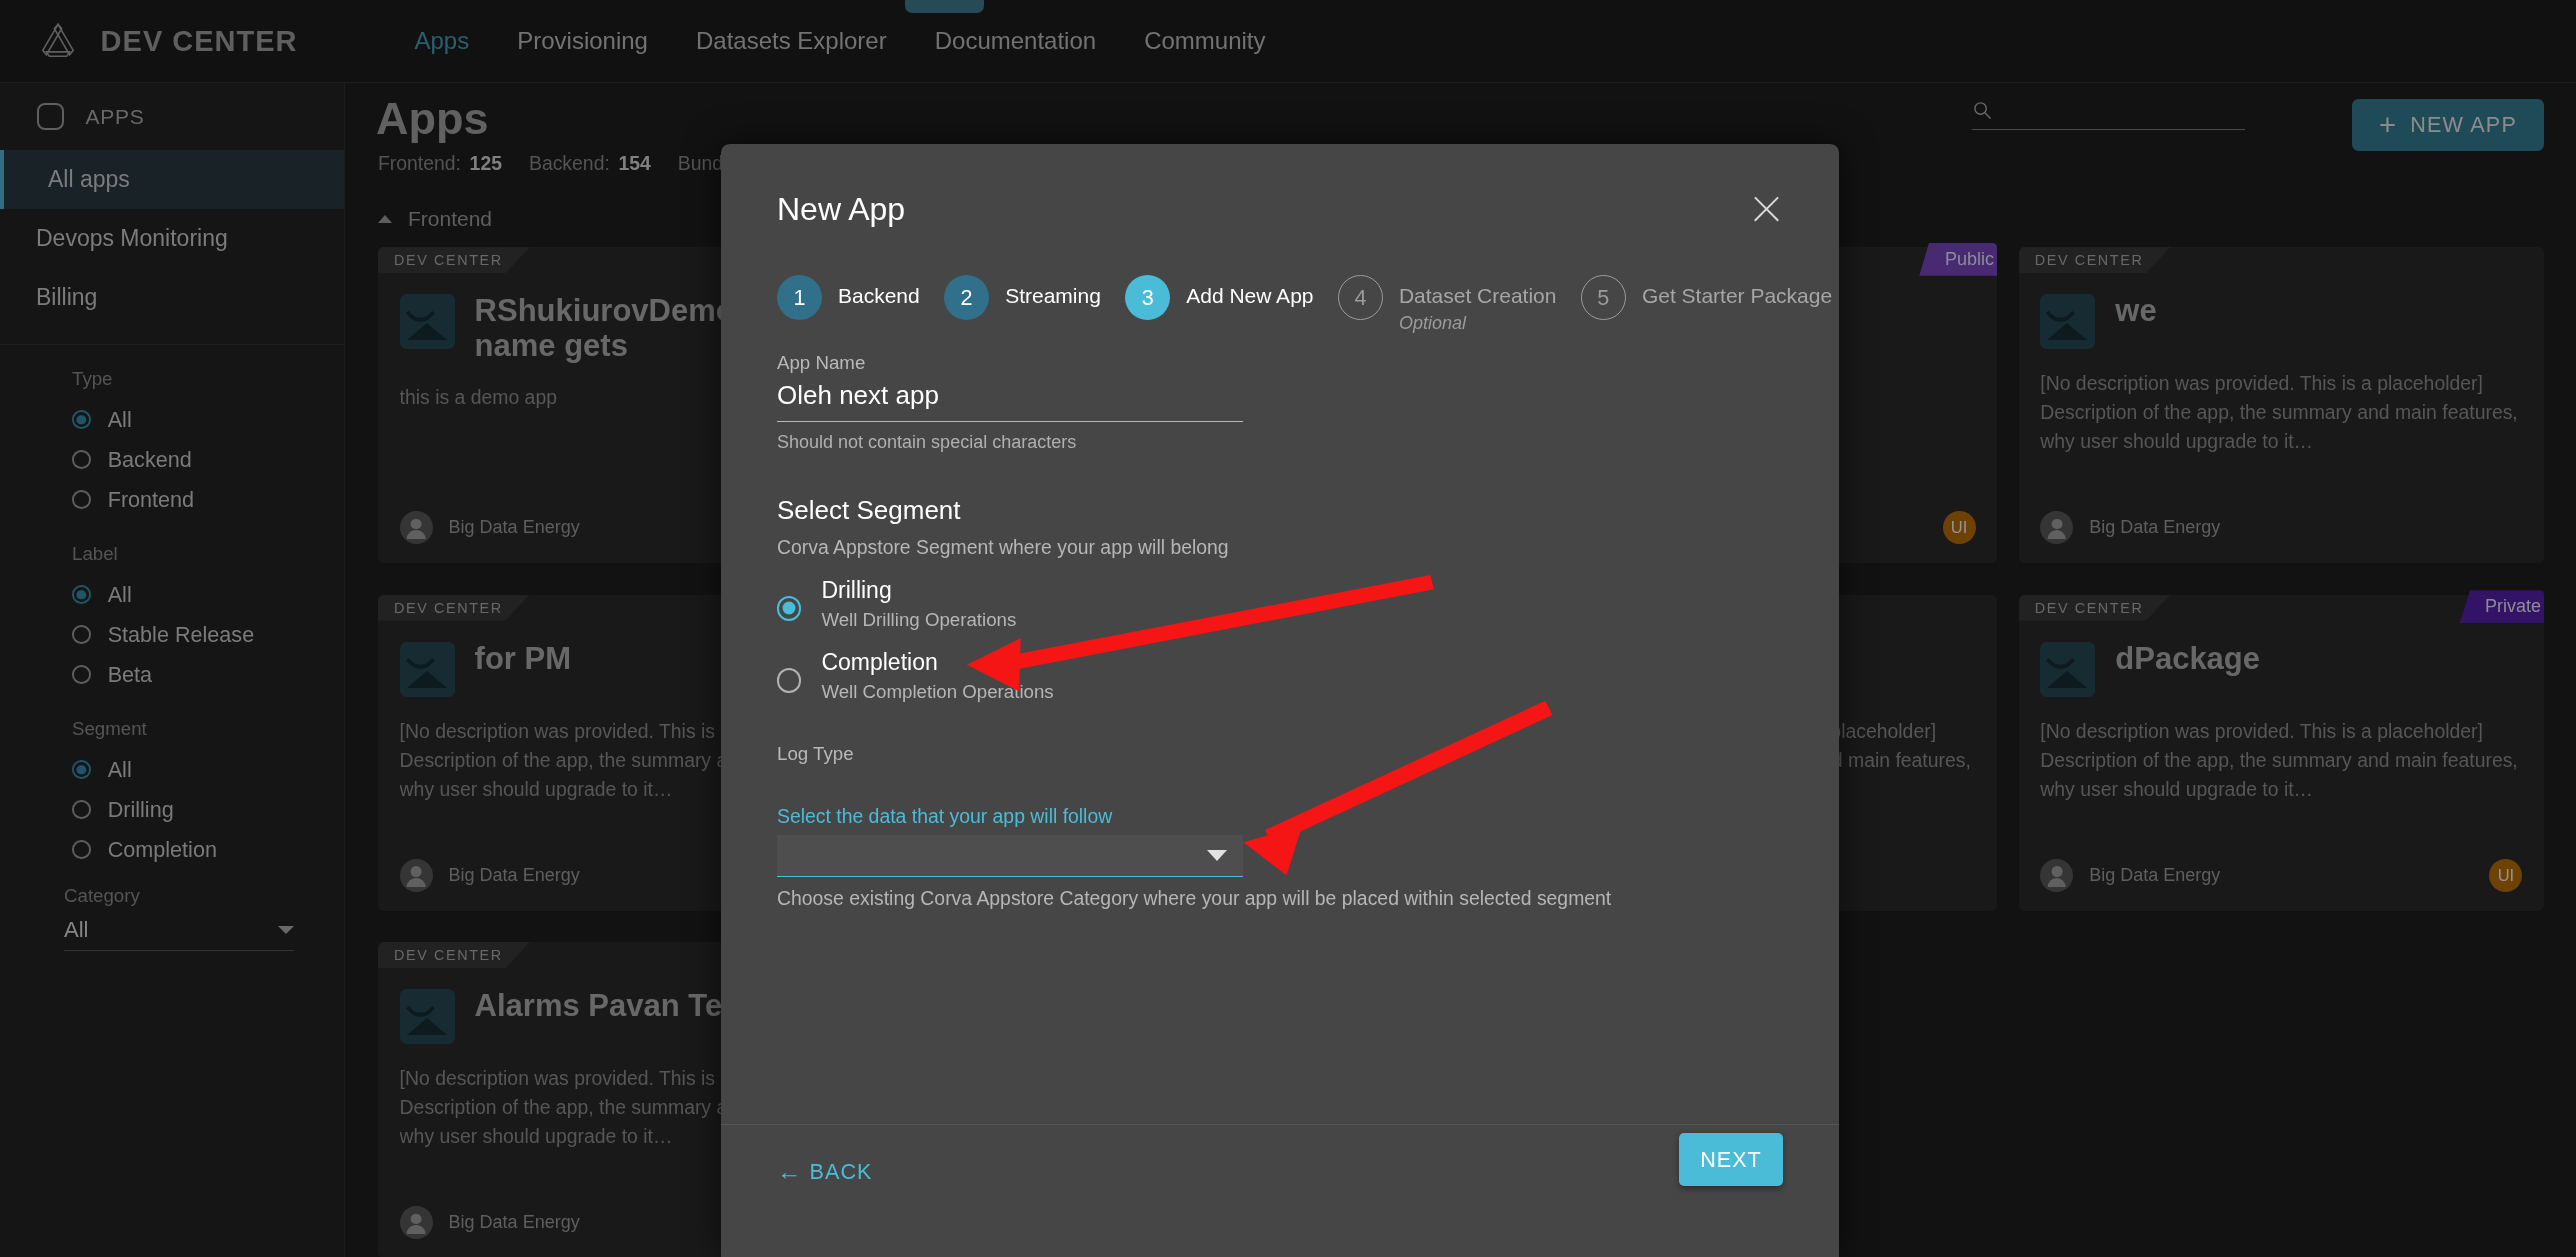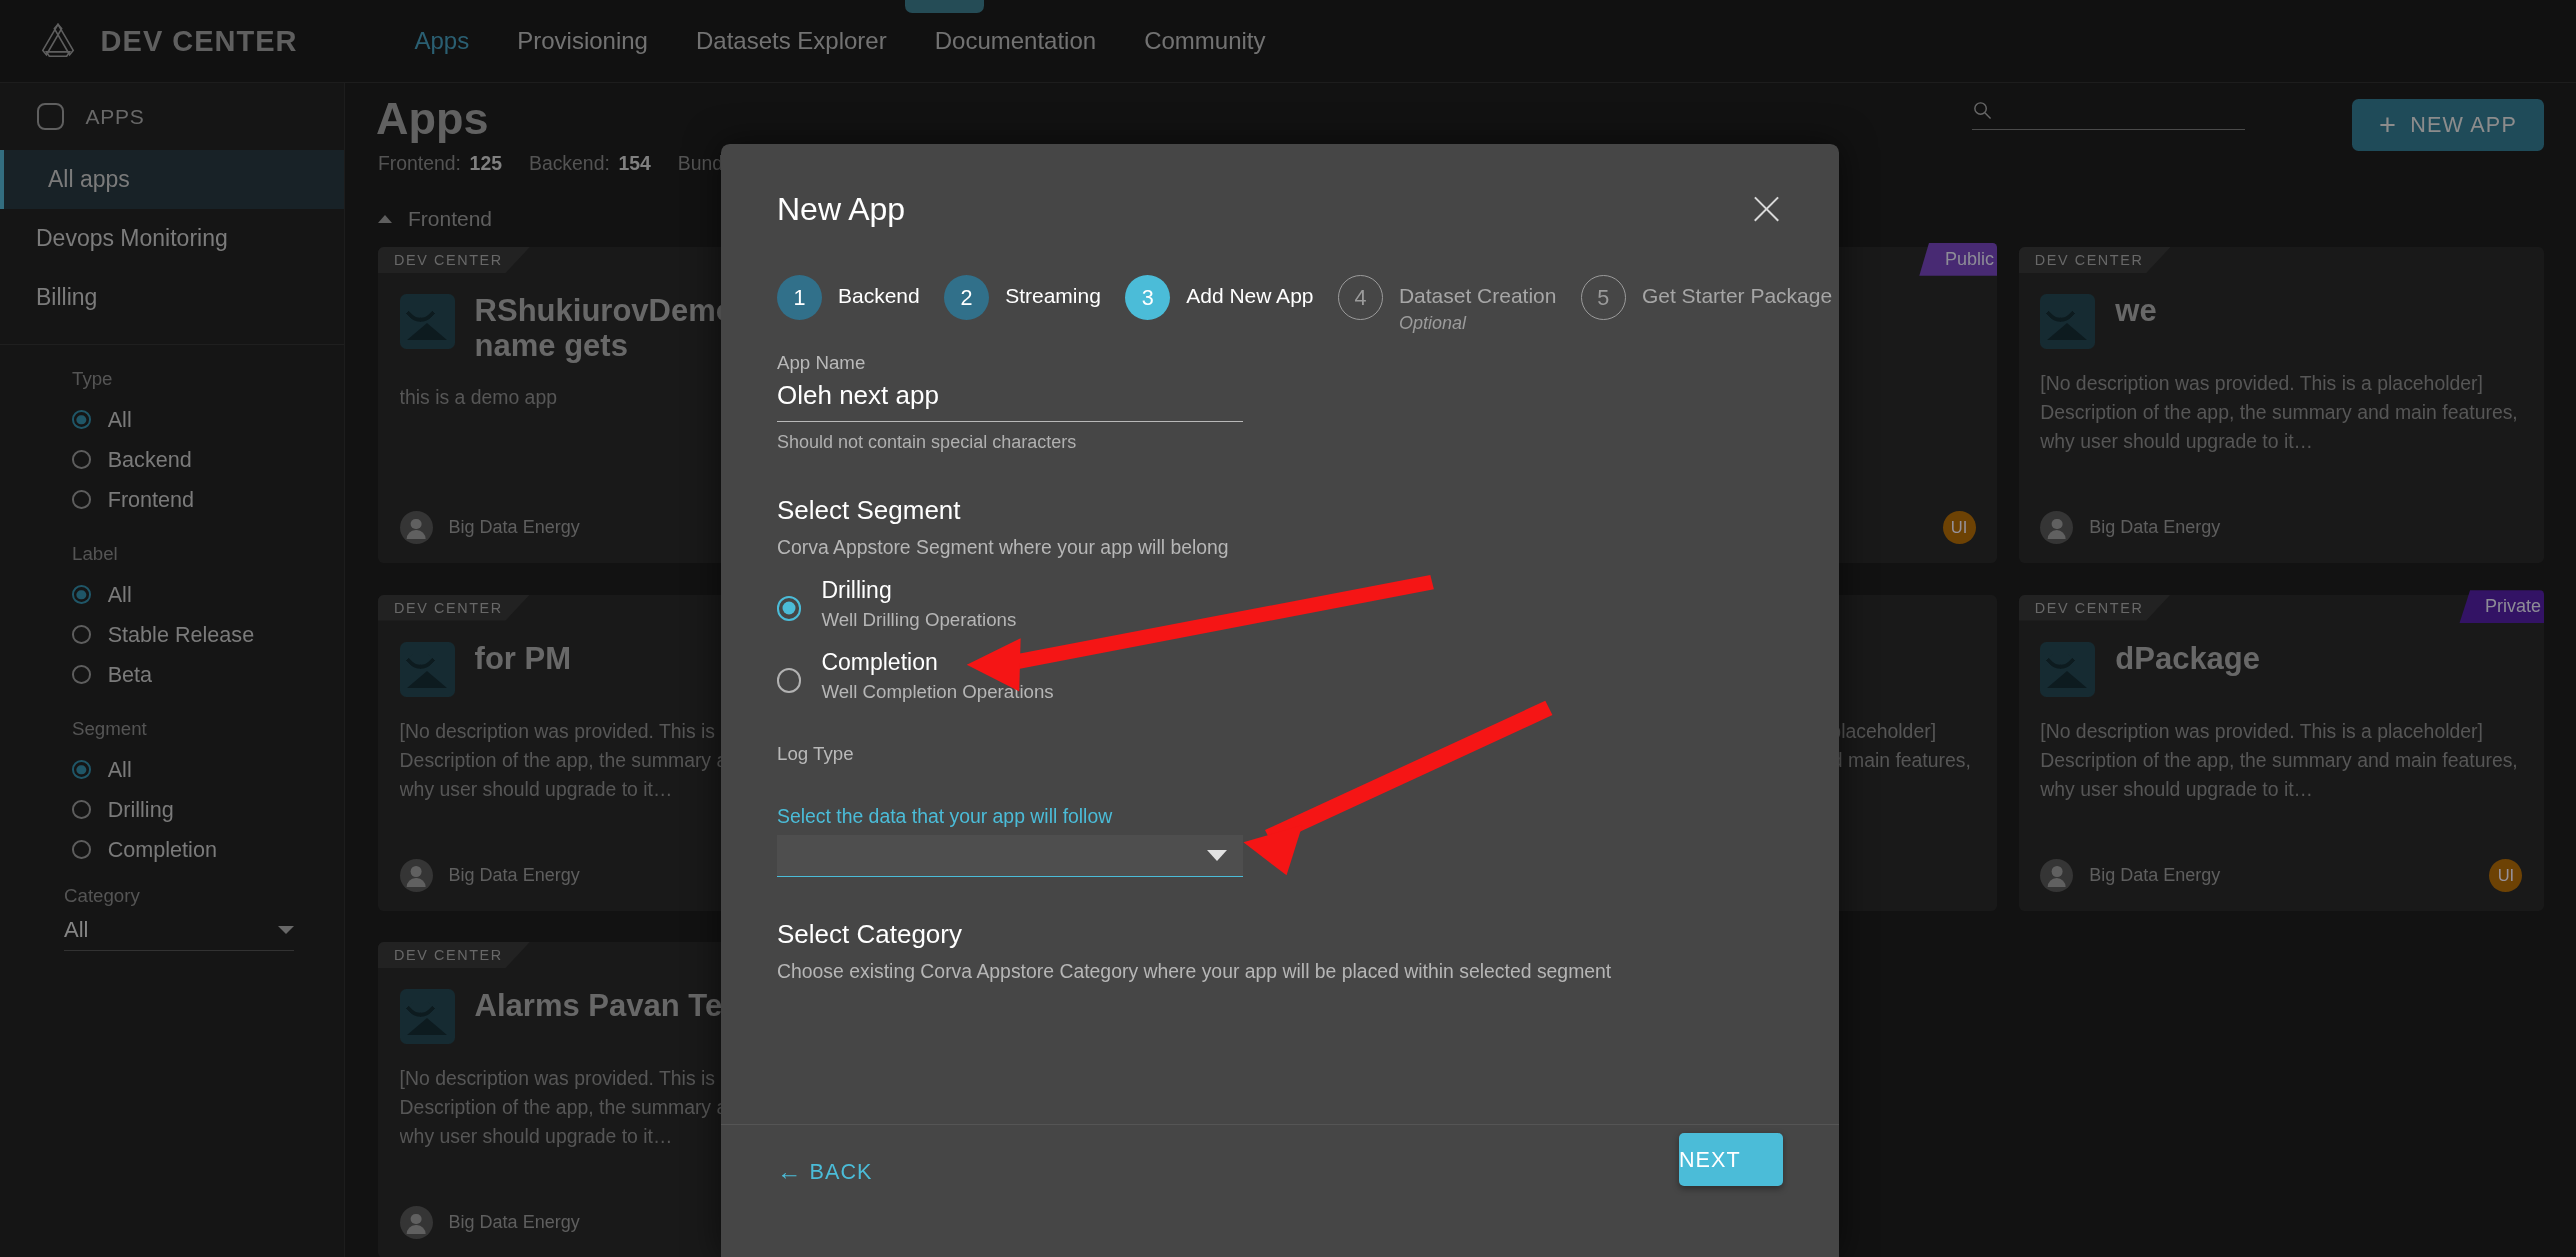--- a/index.html
+++ b/index.html
@@ -296,21 +296,21 @@
     position: absolute; left: 0; right: 0; top: 980px; height: 0.7px; background: #555;
   }
   #back-btn {
     position: absolute; left: 56px; top: 1015px; display: flex; align-items: center;
     color: #4bbcd8; font-size: 21.6px; letter-spacing: 1px; cursor: pointer;
   }
   #back-btn .arrow { margin-right: 7.2px; font-size: 24.4px; line-height: 1; }
   #next-btn {
     position: absolute; right: 56px; top: 989px; width: 104px; height: 53px;
     background: #4bbcd8; border-radius: 5px; display: flex; align-items: center;
-    justify-content: flex-start; color: #ffffff; font-size: 21.6px; letter-spacing: 1px;
+    justify-content: center; color: #ffffff; font-size: 21.6px; letter-spacing: 1px;
     cursor: pointer; box-shadow: 0 2.9px 6.5px rgba(0,0,0,0.35);
   }
 
   
   #annotations { position: absolute; inset: 0; pointer-events: none; }
 </style>
 </head>
 <body>
 
 <div id="winbar"></div>
@@ -654,21 +654,20 @@
       <div class="field-label">Log Type</div>
     </div>
 
     <div id="data-follow-wrap">
       <div id="data-follow-label">Select the data that your app will follow</div>
       <div id="data-follow-field">
         <span class="tri-down"></span>
       </div>
     </div>
 
-    <div class="section-title">Select Category</div>
     <div class="section-sub">Choose existing Corva Appstore Category where your app will be placed within selected segment</div>
   </div>
 
   <div id="modal-footer-sep"></div>
   <div id="back-btn">
     <span class="arrow">←</span>
     <span>BACK</span>
   </div>
   <div id="next-btn">
     <span>NEXT</span>

